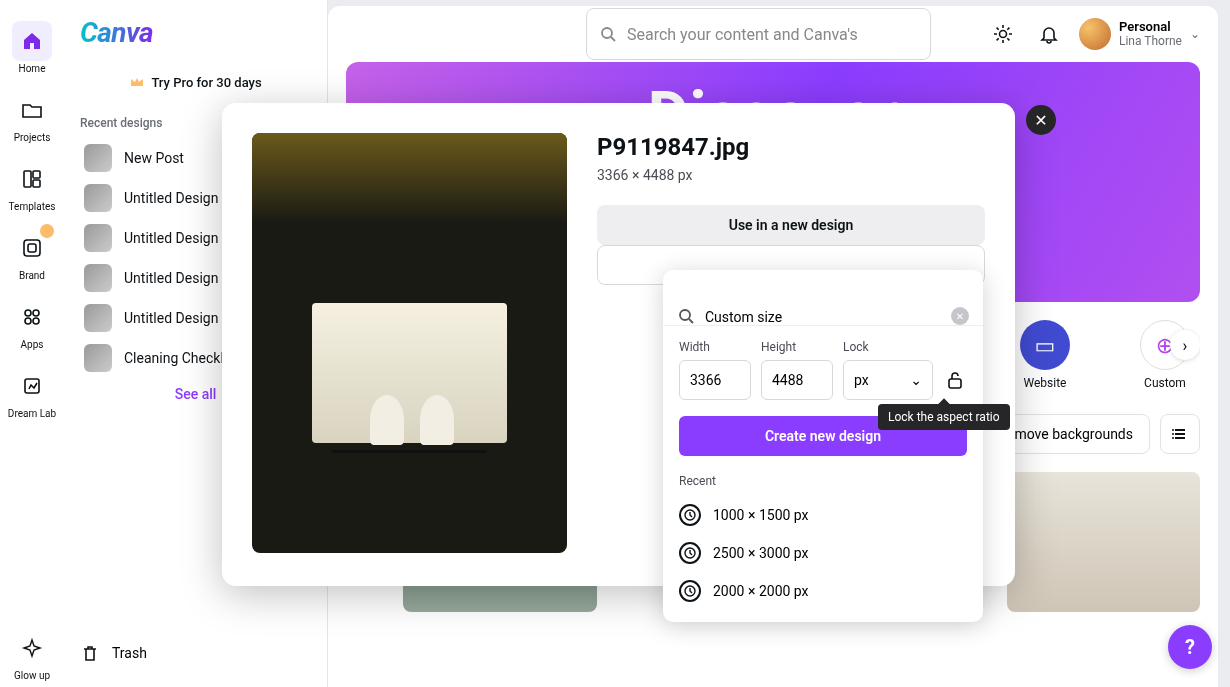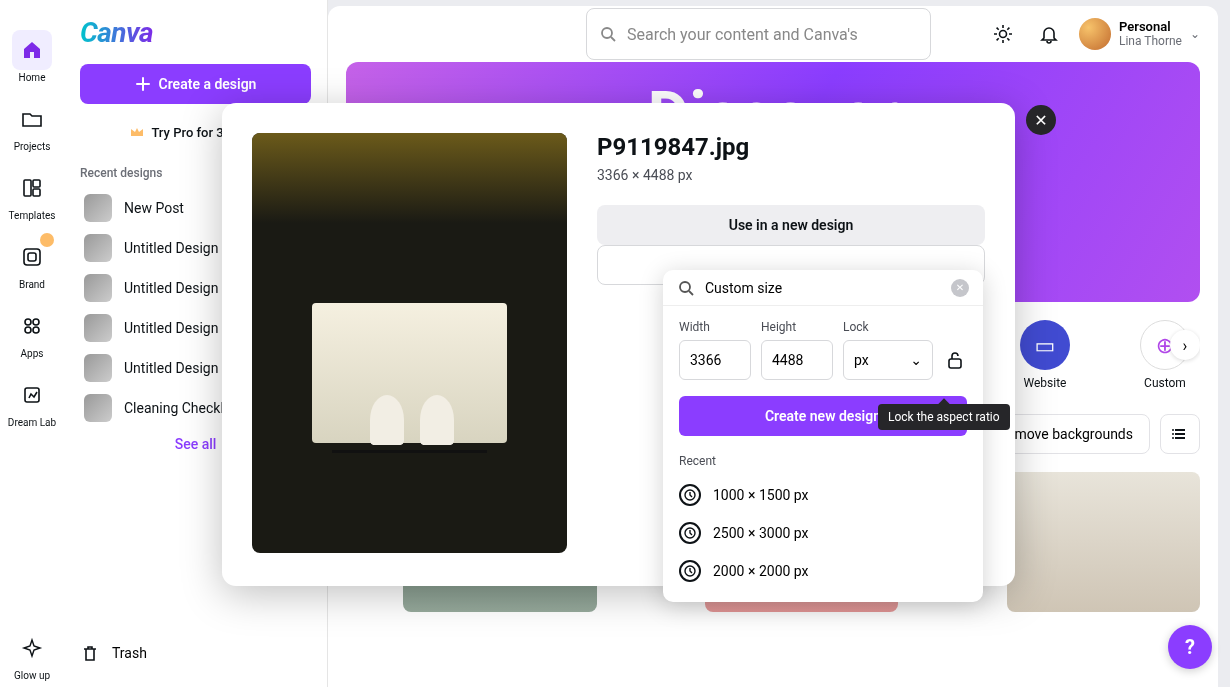--- a/index.html
+++ b/index.html
@@ -1,19 +1,19 @@
 <!DOCTYPE html>
 <html><head>
 <meta charset="utf-8">
 <style>
 * { margin: 0; padding: 0; box-sizing: border-box; font-family: -apple-system, BlinkMacSystemFont, "Segoe UI", Roboto, sans-serif; }
 body { width: 1230px; height: 687px; overflow: hidden; background: #ebecf0; position: relative; }
 
 
-.rail { position: absolute; left: 0; top: 0; width: 64px; height: 100%; background: #fff; display: flex; flex-direction: column; align-items: center; padding-top: 24px; gap: 4px; }
+.rail { position: absolute; left: 0; top: 0; width: 64px; height: 100%; background: #fff; display: flex; flex-direction: column; align-items: center; padding-top: 15px; gap: 4px; }
 .rail-item { display: flex; flex-direction: column; align-items: center; gap: 2px; cursor: pointer; padding: 6px 0; width: 100%; position: relative; }
 .rail-item .ic { width: 40px; height: 40px; border-radius: 8px; display: flex; align-items: center; justify-content: center; font-size: 20px; color: #0d1216; }
 .rail-item.active .ic { background: #f0edff; }
 .rail-item .lbl { font-size: 10px; color: #0d1216; }
 .rail-badge { position: absolute; top: 2px; right: 10px; width: 14px; height: 14px; background: #fdbc68; border-radius: 50%; }
 .rail-bottom { margin-top: auto; margin-bottom: 0; }
 
 
 .sidebar { position: absolute; left: 64px; top: 0; width: 264px; height: 100%; background: #fff; padding: 12px 16px; display: flex; flex-direction: column; border-right: 1px solid #e5e5e5; }
 .logo { height: 40px; display: flex; align-items: center; margin-bottom: 12px; }
@@ -74,21 +74,21 @@
 .mi-table { position: absolute; bottom: 100px; left: 80px; right: 80px; height: 3px; background: #111; }
 
 .modal-right { flex: 1; display: flex; flex-direction: column; }
 .modal-title { font-size: 24px; font-weight: 700; color: #0d1216; margin-bottom: 6px; }
 .modal-dims { font-size: 14px; color: #4a4d55; margin-bottom: 22px; }
 .btn-use { height: 40px; border: none; background: #eeeef1; border-radius: 8px; font-size: 14px; font-weight: 600; color: #0d1216; cursor: pointer; }
 .btn-collection-placeholder { height: 40px; border: 1px solid #d7d8db; border-radius: 8px; }
 
 
 .popover { position: absolute; left: 663px; top: 270px; width: 320px; background: #fff; border-radius: 10px; box-shadow: 0 4px 24px rgba(0,0,0,.18); padding: 0 0 12px; }
-.pop-search { height: 36px; margin: 0; border-bottom: 1px solid #eee; display: flex; align-items: center; padding: 0 14px; gap: 10px; }
+.pop-search { height: 56px; margin: 0; border-bottom: 1px solid #eee; display: flex; align-items: flex-end; padding: 0 14px; gap: 10px; }
 .pop-search input { flex: 1; border: none; outline: none; font-size: 14px; }
 .pop-clear { width: 18px; height: 18px; border-radius: 50%; background: #c5c6cb; color: #fff; display: flex; align-items: center; justify-content: center; font-size: 10px; cursor: pointer; }
 .pop-body { padding: 14px 16px 0; }
 .pop-row { display: flex; gap: 10px; align-items: flex-end; }
 .pop-field { display: flex; flex-direction: column; gap: 6px; }
 .pop-field label { font-size: 12px; color: #4a4d55; }
 .pop-field input, .pop-select { height: 40px; border: 1px solid #d7d8db; border-radius: 6px; padding: 0 10px; font-size: 14px; width: 72px; outline: none; }
 .pop-select { width: 90px; display: flex; align-items: center; justify-content: space-between; cursor: pointer; }
 .lock { width: 30px; height: 40px; display: flex; align-items: center; justify-content: center; cursor: pointer; font-size: 16px; }
 .btn-create-design { margin-top: 16px; height: 40px; width: 100%; background: #8b3dff; color: #fff; border: none; border-radius: 6px; font-size: 14px; font-weight: 600; cursor: pointer; }
@@ -171,26 +171,20 @@
         </svg>
       </div>
     <div class="lbl">Glow up</div>
   </div>
 </div>
 
 <div class="sidebar">
   <div class="logo">
       <span class="logo-txt">Canva</span>
     </div>
-  <button class="btn-create">
-    <svg width="16" height="16">
-        <path d="M8 2 V14 M2 8 H14" stroke="#fff" stroke-width="2" stroke-linecap="round"></path>
-      </svg>
-    <span>Create a design</span>
-  </button>
   <button class="btn-pro">
     <svg width="16" height="16">
         <path d="M2 12 L2 5 L6 8 L8 4 L10 8 L14 5 L14 12 Z" fill="#fdbc68"></path>
       </svg>
     <span>Try Pro for 30 days</span>
   </button>
   <div class="sb-section-title">Recent designs</div>
   <div class="sb-item">
       <div class="sb-thumb"></div>
       <div class="sb-label">New Post</div>

